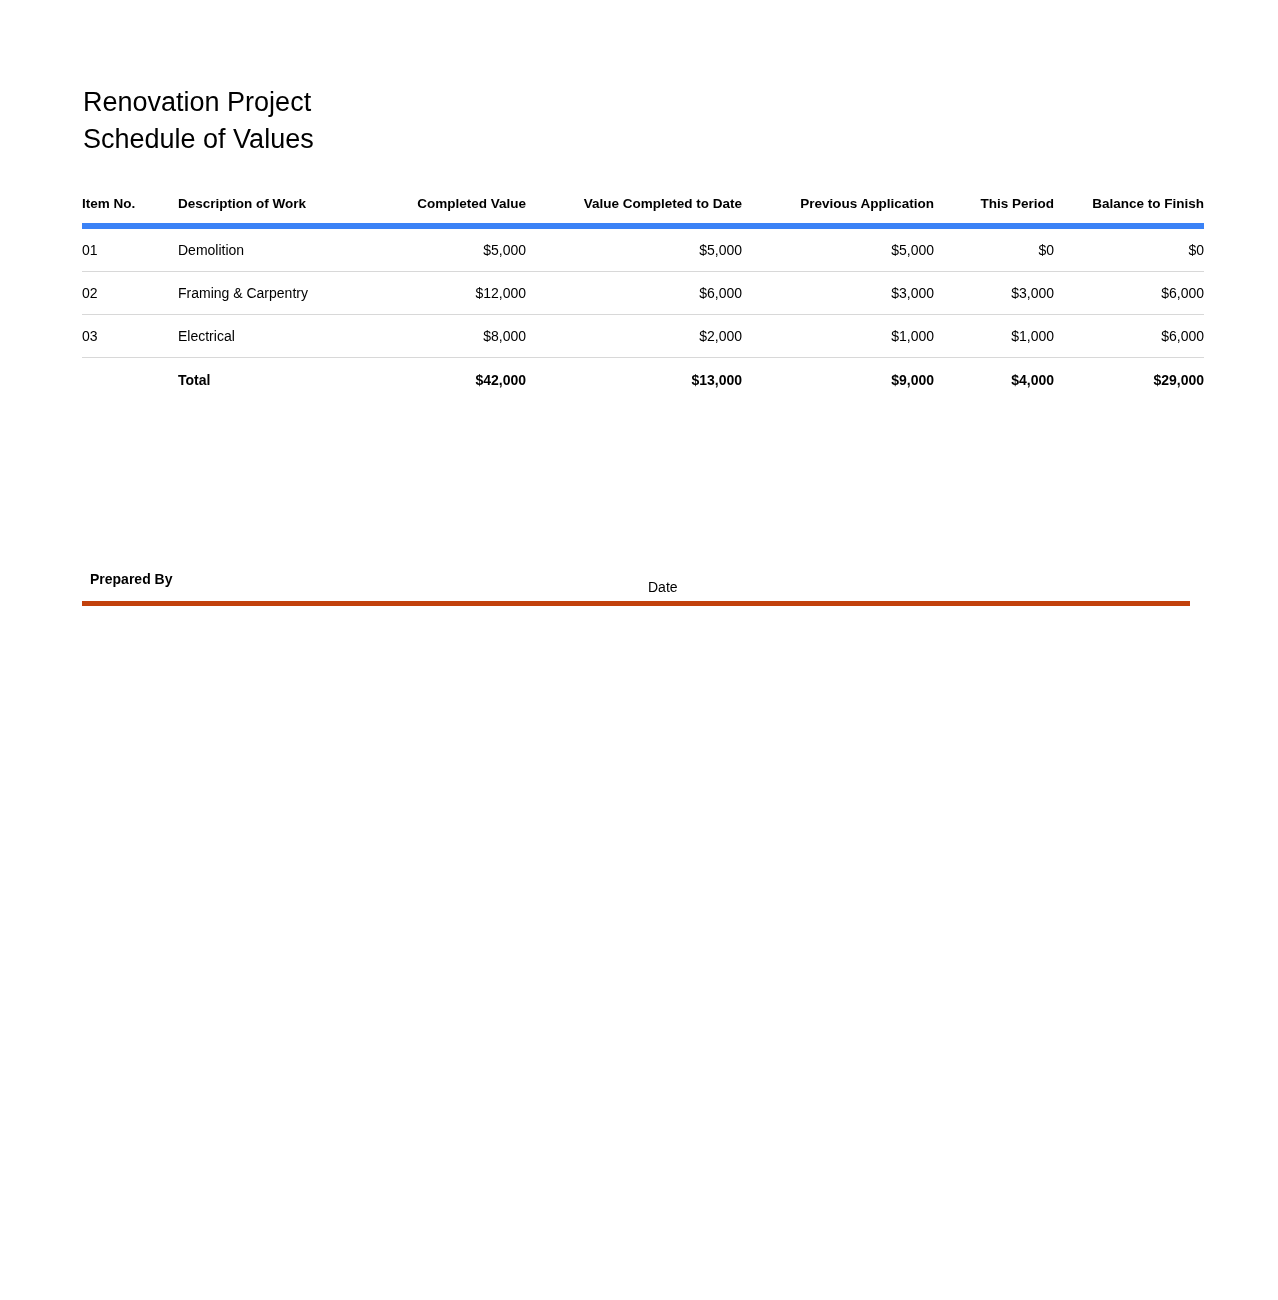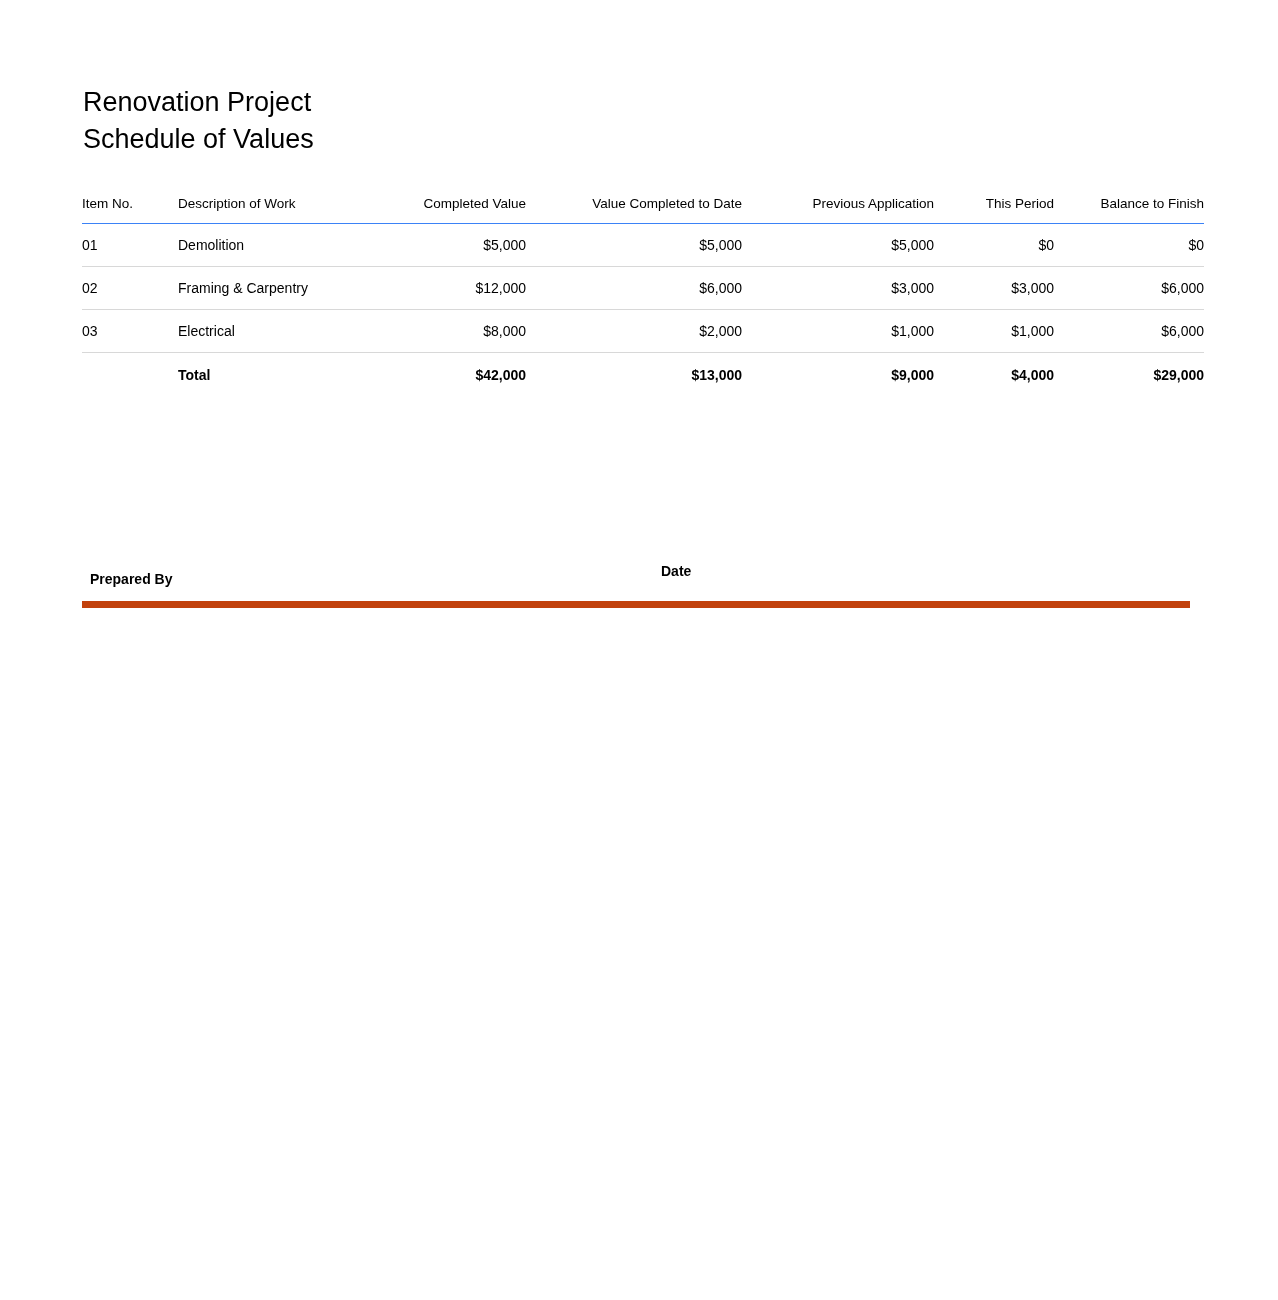--- a/index.html
+++ b/index.html
@@ -38,24 +38,24 @@
     top: 190px;
     width: 1108px;
   }
   table.sov {
     width: 100%;
     border-collapse: collapse;
     font-size: 13.5px;
     table-layout: fixed;
   }
   table.sov th {
-    font-weight: normal;
+    font-weight: bold;
     font-size: 13.5px;
     padding: 6px 0 12px 0;
-    border-bottom: 1px solid #3b82f6;
+    border-bottom: 6px solid #3b82f6;
     vertical-align: bottom;
     white-space: nowrap;
   }
   table.sov td {
     font-size: 14px;
     padding: 13px 0 13px 0;
     border-bottom: 1px solid #d8d8d8;
     vertical-align: middle;
     white-space: nowrap;
   }
@@ -86,37 +86,36 @@
   tr.total-row td.total-label {
     text-align: left;
     padding-right: 10px;
   }
 
   .signature-block {
     position: absolute;
     left: 82px;
     top: 563px;
     width: 1108px;
-    border-bottom: 7px solid #c2410c;
+    border-bottom: 5px solid #c2410c;
     height: 38px;
   }
   .sig-prepared {
     position: absolute;
     left: 8px;
     top: 8px;
     font-size: 14px;
     font-weight: bold;
   }
   .sig-date {
     position: absolute;
     left: 566px;
-    top: 0;
+    top: 16px;
     font-size: 14px;
-    font-weight: bold;
-    margin-left: 13px;
+    font-weight: normal;
   }
 </style>
 </head>
 <body>
 
 <div class="page">
 
   <div class="doc-title">Renovation Project
 Schedule of Values</div>
 

